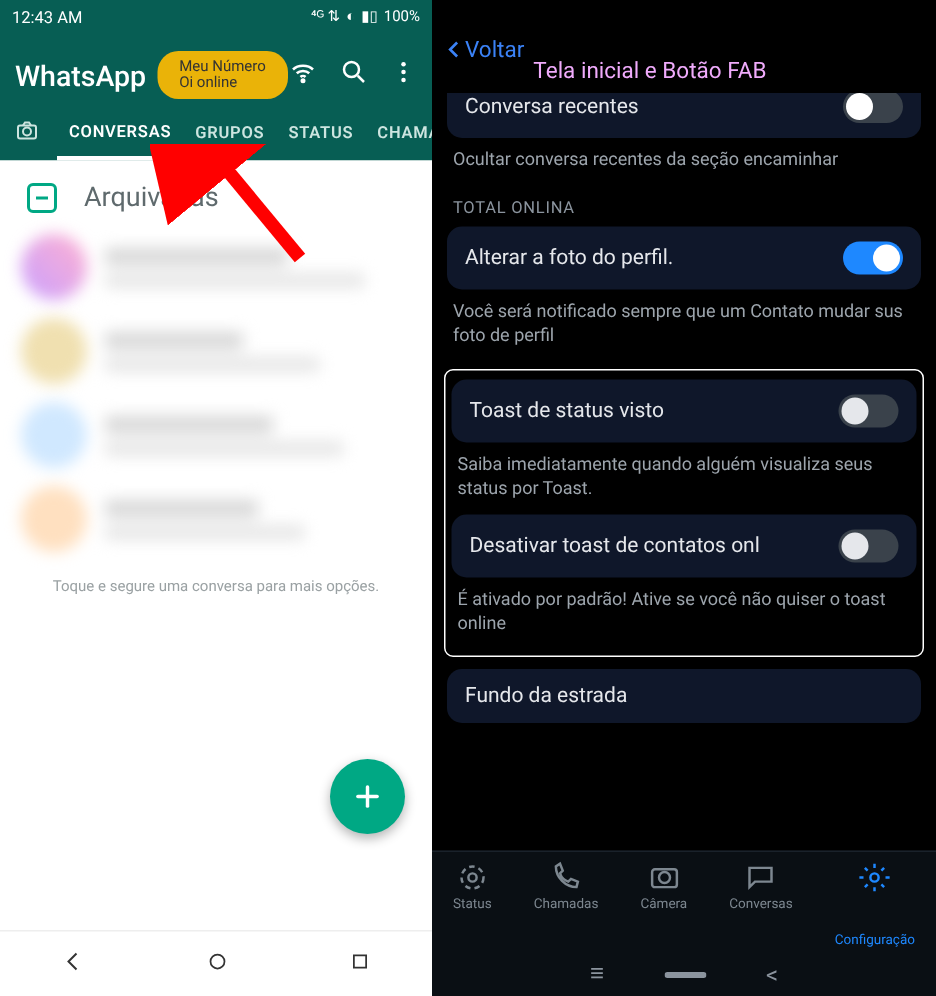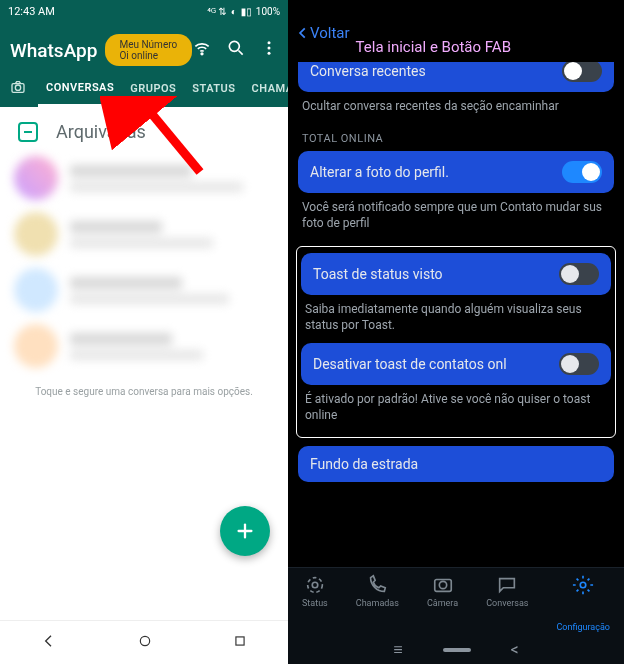--- a/index.html
+++ b/index.html
@@ -73,21 +73,21 @@
   
   .right { width:364px; background:#000; color:#d0d4d8; display:flex; flex-direction:column; }
   .r-header {
     display:flex; align-items:center; gap:6px;
     padding:10px 10px 6px 8px; font-size:15px;
   }
   .r-header .back { color:#3b82f6; font-size:15px; display:flex; align-items:center; }
   .r-header .title { color:#f0abfc;margin-top:28px; }
   .r-body { flex:1; padding:0 10px; font-size:13px; overflow:hidden; position:relative;}
   .r-row {
-    background:#1d4ed8; border-radius:10px;
+    background:#0f172a; border-radius:10px;
     padding:10px 12px; margin-bottom:6px;
     display:flex; align-items:center; justify-content:space-between;
     color:#e5e7eb; font-size:14px;
   }
   .r-row.partial-top { border-radius:0 0 10px 10px; padding-top:2px; padding-bottom:10px; margin-top:-4px;}
   .r-sub { color:#9da5ad; font-size:12px; line-height:1.35; padding:0 4px 10px 4px;}
   .r-section-label { color:#8b949e; font-size:11px; letter-spacing:0.5px; padding:8px 4px 6px 4px; }
   .toggle {
     width:40px;height:22px;border-radius:12px;position:relative;flex:0 0 40px;
   }

